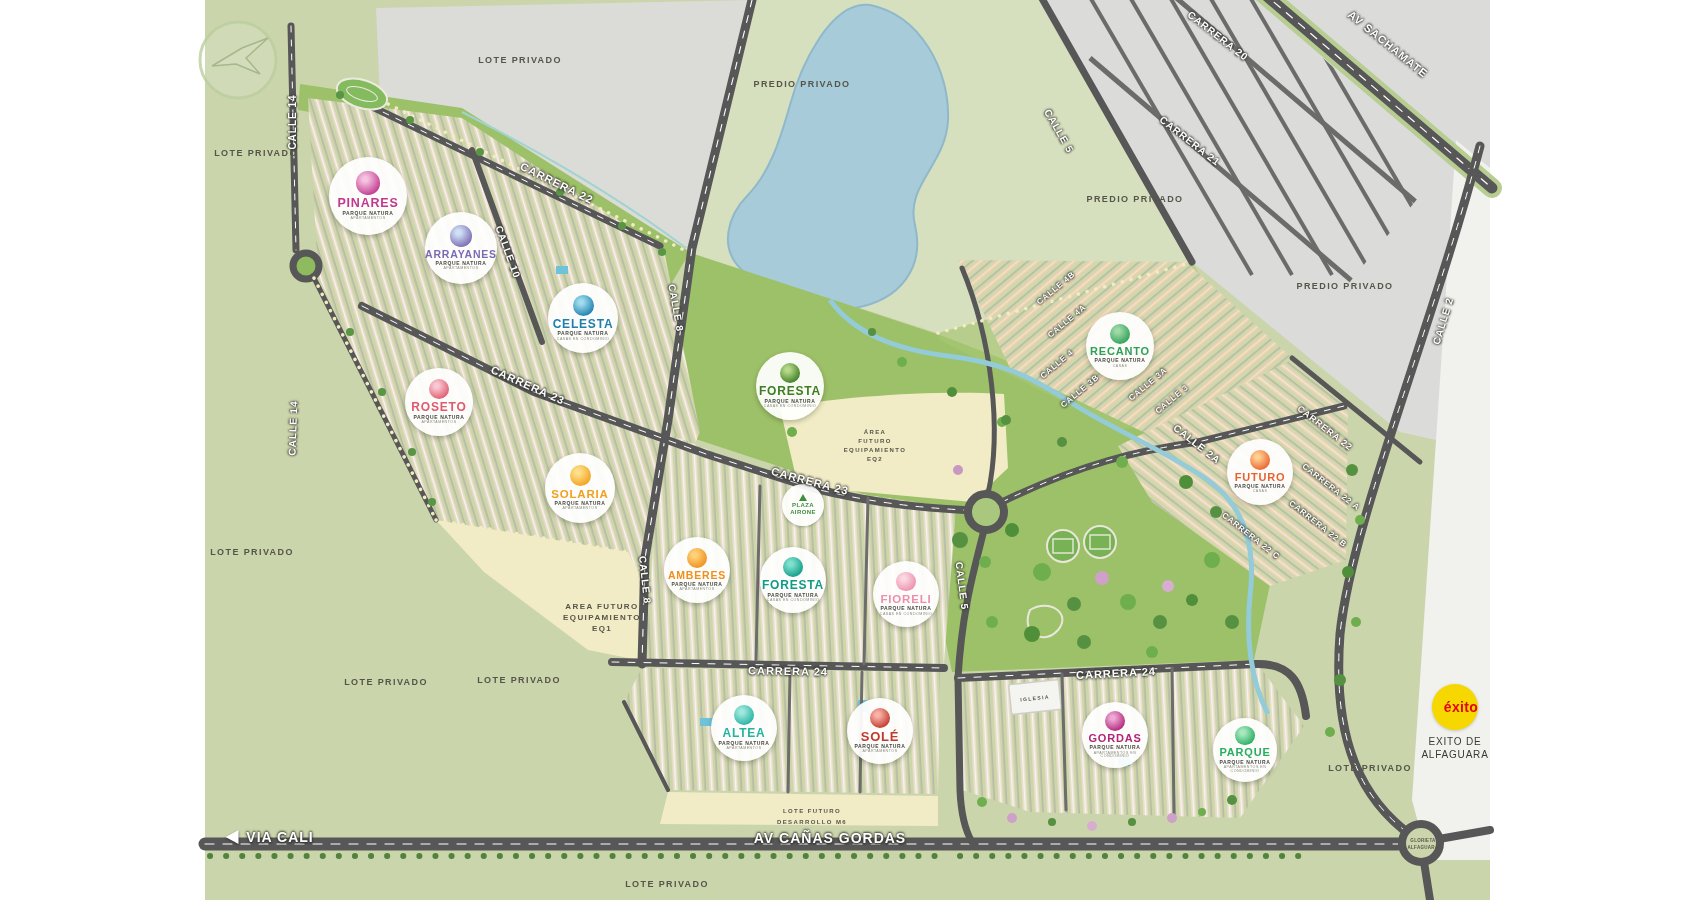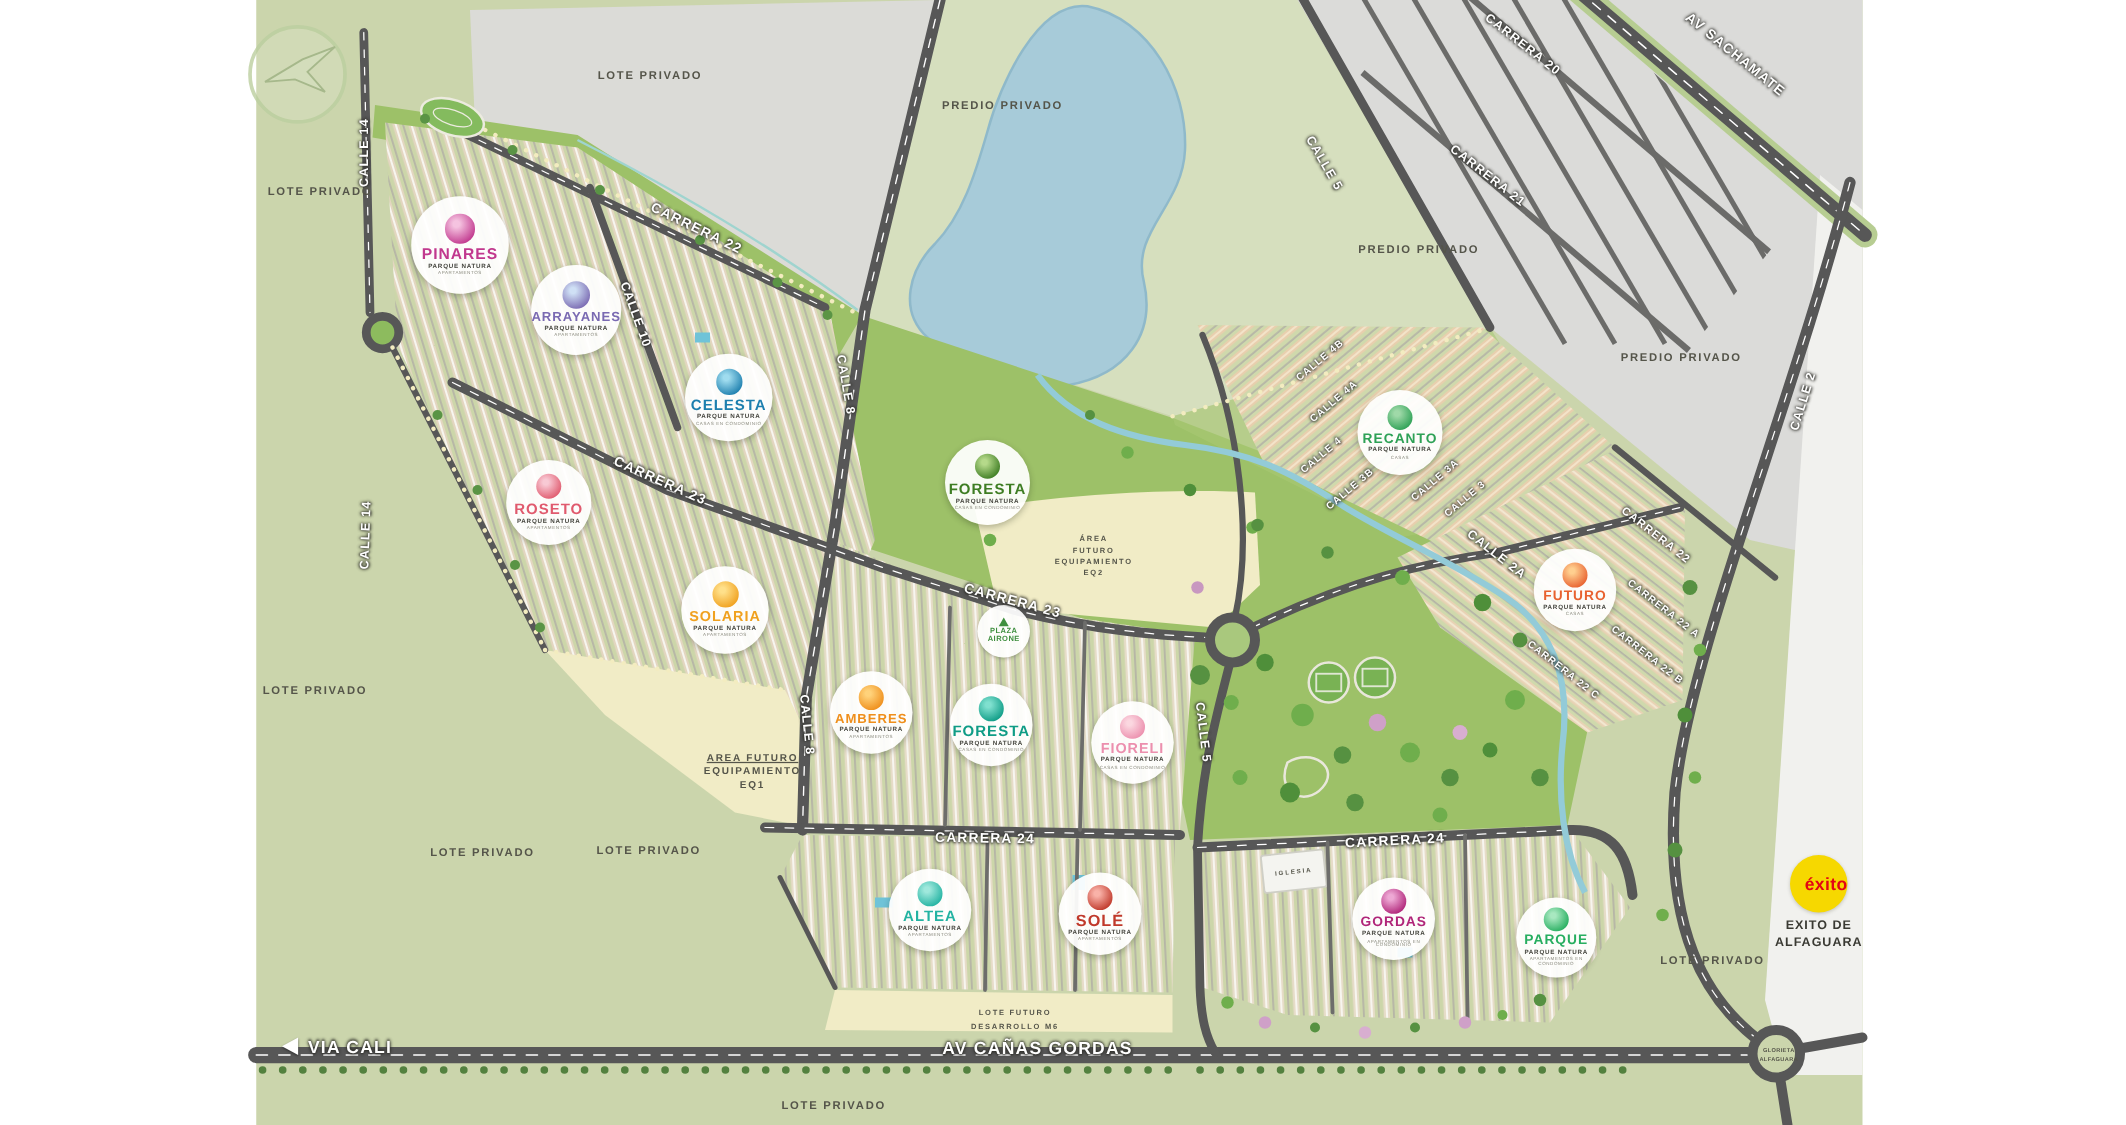--- a/index.html
+++ b/index.html
@@ -45,21 +45,21 @@
   .plaza .ptree{width:0;height:0;border-left:4px solid transparent;border-right:4px solid transparent;border-bottom:7px solid #3f8f3f;margin-bottom:1px;}
   .plaza .ptxt{color:#3f8f3f;font-weight:bold;font-size:6px;letter-spacing:.4px;}
   
   .exito-logo{
     position:absolute;transform:translate(-50%,-50%);width:46px;height:46px;border-radius:50%;
     background:#f6d800;display:flex;align-items:center;justify-content:flex-end;
     box-shadow:0 1px 3px rgba(60,60,30,.25);cursor:pointer;
   }
   .exito-logo span{color:#e30613;font-weight:bold;font-size:14px;letter-spacing:.3px;}
   .exito-name{
-    position:absolute;transform:translate(-50%,-50%);color:#3a3a33;font-weight:bold;
+    position:absolute;transform:translate(-50%,-50%);color:#3a3a33;font-weight:normal;
     font-size:10px;letter-spacing:.8px;white-space:nowrap;text-align:left;
   }
   
   .arrow-left{
     position:absolute;transform:translate(-50%,-50%);width:0;height:0;
     border-top:7px solid transparent;border-bottom:7px solid transparent;border-right:13px solid #fff;
     filter:drop-shadow(0 1px 1px rgba(40,40,40,.8));
   }
   
   .dev-logo{position:absolute;transform:translate(-50%,-50%);opacity:.8;}
@@ -418,20 +418,20 @@
   <span class="area-label" style="left:519px;top:680px;font-size:9px;">LOTE PRIVADO</span>
   <span class="area-label" style="left:667px;top:884px;font-size:9px;">LOTE PRIVADO</span>
   <span class="area-label" style="left:1370px;top:768px;font-size:9px;">LOTE PRIVADO</span>
   <span class="area-label" style="left:802px;top:84px;font-size:9px;">PREDIO PRIVADO</span>
   <span class="area-label" style="left:1135px;top:199px;font-size:9px;">PREDIO PRIVADO</span>
   <span class="area-label" style="left:1345px;top:286px;font-size:9px;">PREDIO PRIVADO</span>
   <span class="area-label" style="left:875px;top:432px;font-size:6px;">ÁREA</span>
   <span class="area-label" style="left:875px;top:441px;font-size:6px;">FUTURO</span>
   <span class="area-label" style="left:875px;top:450px;font-size:6px;">EQUIPAMIENTO</span>
   <span class="area-label" style="left:875px;top:459px;font-size:6px;">EQ2</span>
-  <span class="area-label" style="left:602px;top:606px;font-size:8px;text-decoration:underline;">AREA FUTURO</span>
+  <span class="area-label" style="left:602px;top:606px;font-size:8px;">AREA FUTURO</span>
   <span class="area-label" style="left:602px;top:617px;font-size:8px;">EQUIPAMIENTO</span>
   <span class="area-label" style="left:602px;top:628px;font-size:8px;">EQ1</span>
   <span class="area-label" style="left:812px;top:811px;font-size:6px;">LOTE FUTURO</span>
   <span class="area-label" style="left:812px;top:822px;font-size:6px;">DESARROLLO M6</span>
   <span class="area-label" style="left:1035px;top:698px;--r:-6deg;font-size:5px;">IGLESIA</span>
 
 </div>
 
 </body></html>

